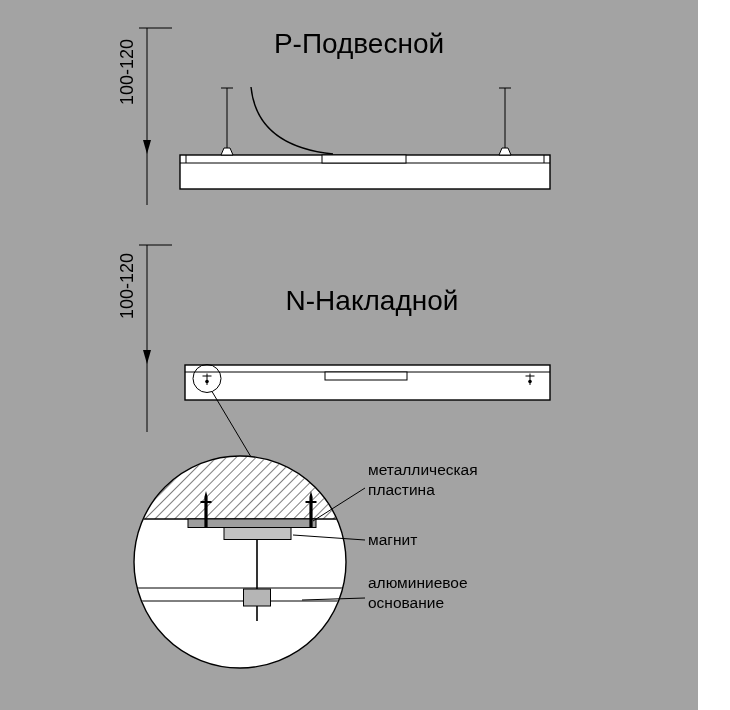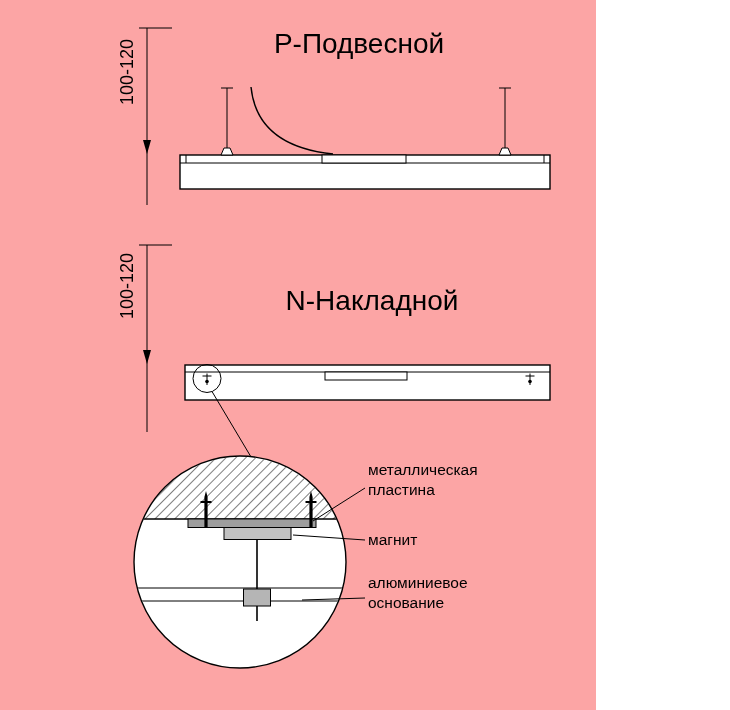--- a/index.html
+++ b/index.html
@@ -1,16 +1,16 @@
 <!DOCTYPE html>
 <html><head>
 <meta charset="utf-8">
 <style>
   html,body{margin:0;padding:0;background:#ffffff;}
-  .canvas{position:relative;width:596px;height:710px;background:#fca5a5;overflow:hidden;}
+  .canvas{position:relative;width:698px;height:710px;background:#a3a3a3;overflow:hidden;}
   svg{display:block;}
   text{font-family:"Liberation Sans","DejaVu Sans",sans-serif;fill:#000;}
   .title{font-size:28px;}
   .dim{font-size:18px;}
   .lbl{font-size:15.5px;}
   .ln{stroke:#000;stroke-width:1.4;fill:none;}
   .thin{stroke:#000;stroke-width:1;fill:none;}
   .wfill{fill:#ffffff;}
 </style>
 </head>

